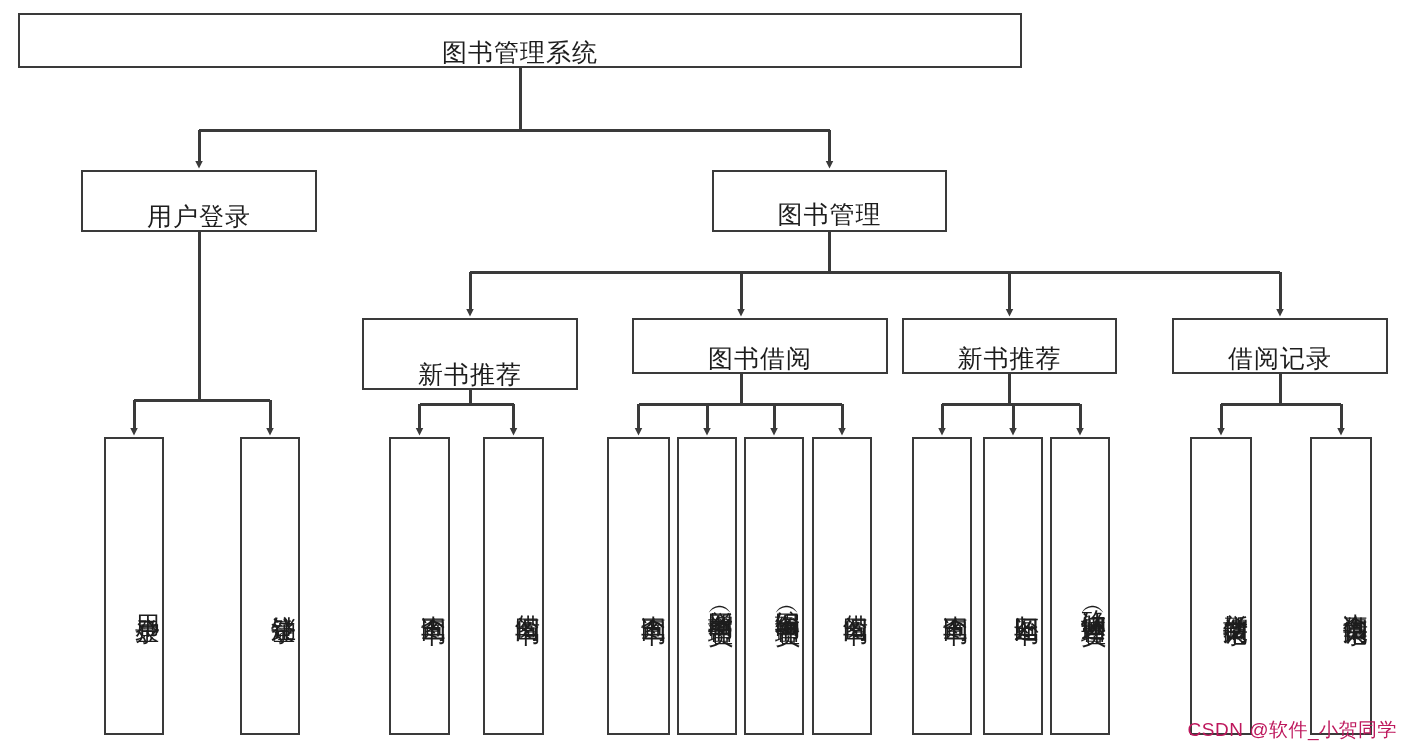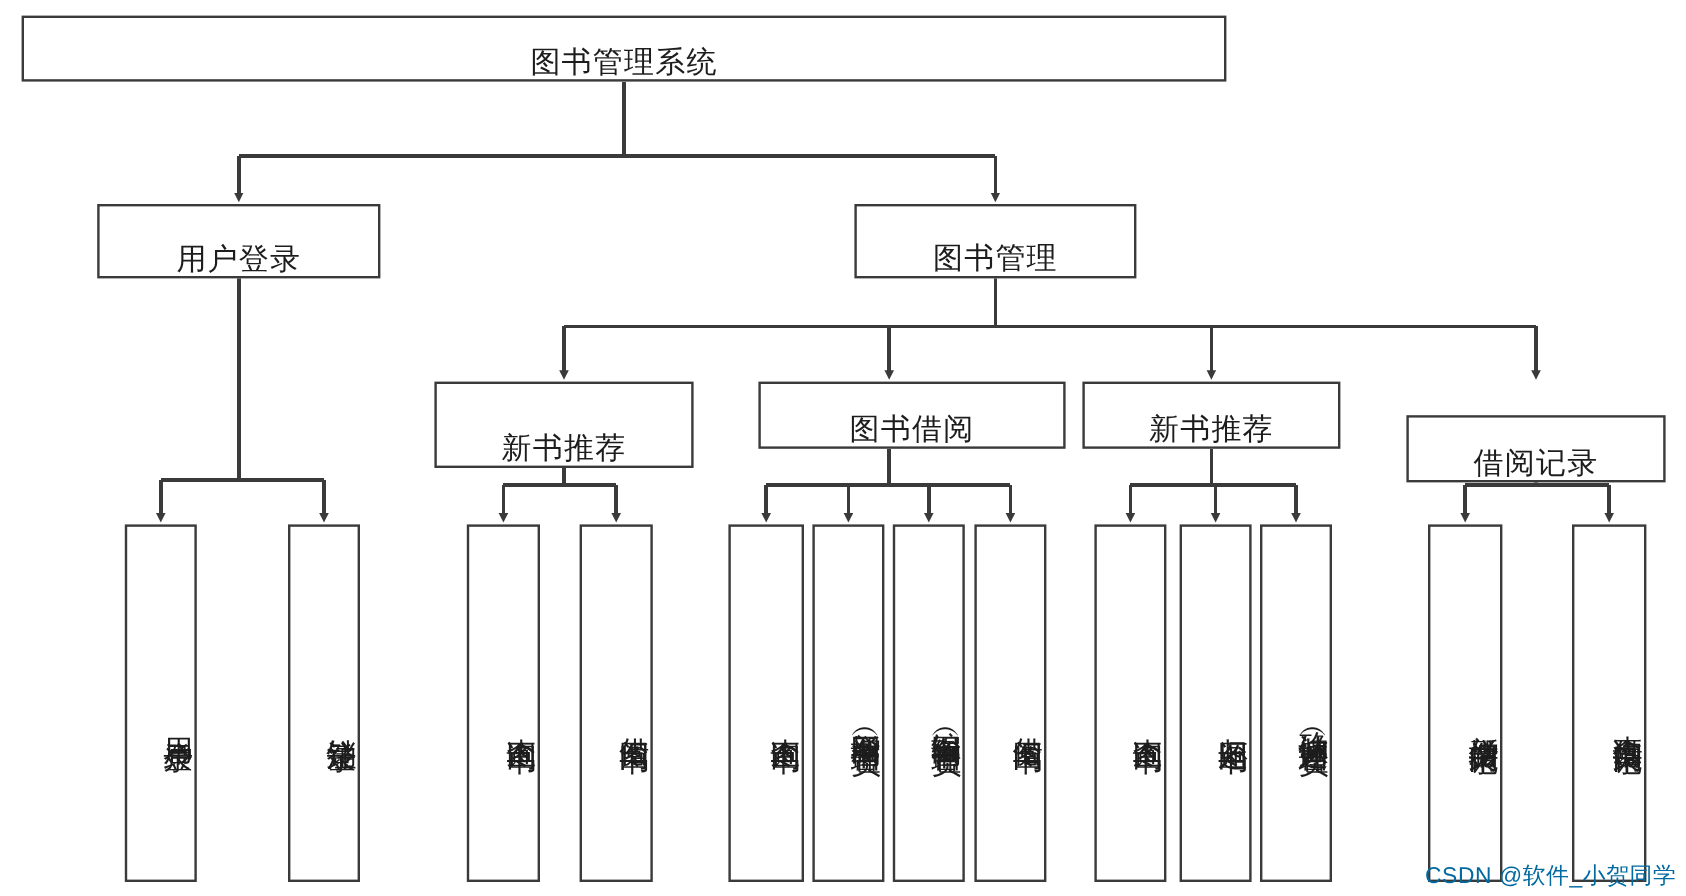--- a/index.html
+++ b/index.html
@@ -53,21 +53,21 @@
     writing-mode:vertical-rl;
     text-orientation:upright;
     display:block;
     white-space:nowrap;
   }
   .watermark{
     position:absolute;
     right:8px;
     bottom:4px;
     font-size:19px;
-    color:#0369a1;
+    color:#be185d;
     letter-spacing:0.5px;
     white-space:nowrap;
     font-family:"Liberation Sans","DejaVu Sans",sans-serif;
   }
 </style>
 </head>
 <body>
 
 <div id="canvas">
   <svg class="edges" id="edge-layer">
@@ -123,21 +123,21 @@
       </div>
       <div class="node h" style="left: 362px; top: 318px; width: 216px; height: 72px;">
         <span class="htext">新书推荐</span>
       </div>
       <div class="node h" style="left: 632px; top: 318px; width: 256px; height: 56px;">
         <span class="htext">图书借阅</span>
       </div>
       <div class="node h" style="left: 902px; top: 318px; width: 215px; height: 56px;">
         <span class="htext">新书推荐</span>
       </div>
-      <div class="node h" style="left: 1172px; top: 318px; width: 216px; height: 56px; margin-top: 28px;">
+      <div class="node h" style="left: 1172px; top: 318px; width: 216px; height: 56px;">
         <span class="htext">借阅记录</span>
       </div>
       <div class="node v" style="left: 104px; top: 437px; width: 60px; height: 298px;">
         <span class="vtext">用户登录</span>
       </div>
       <div class="node v" style="left: 240px; top: 437px; width: 60px; height: 298px;">
         <span class="vtext">注销登录</span>
       </div>
       <div class="node v" style="left: 389px; top: 437px; width: 61px; height: 298px;">
         <span class="vtext">查询图书</span>

